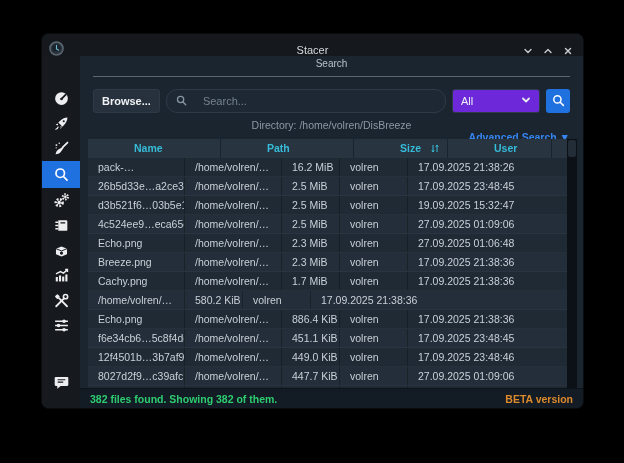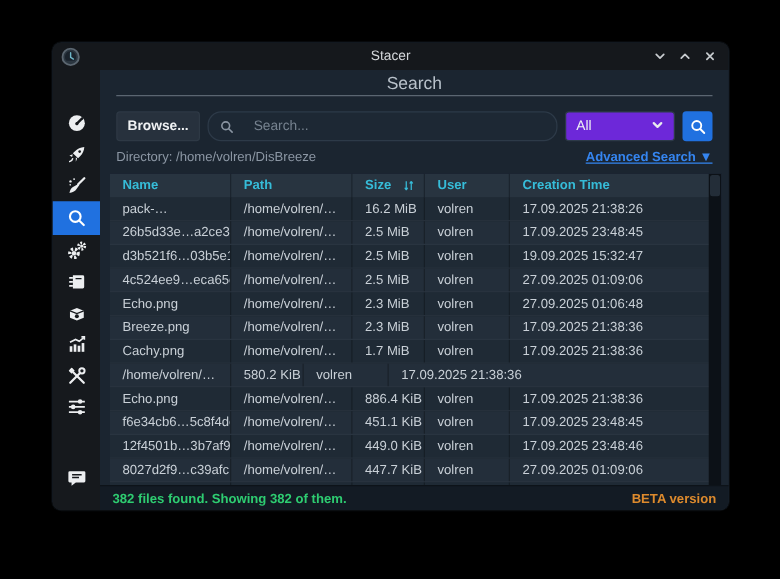--- a/index.html
+++ b/index.html
@@ -8,72 +8,72 @@
   .canvas { position:relative; width:624px; height:463px; background:#000; overflow:hidden; }
 
   .window {
     position:absolute; left:42px; top:34px; width:541px; height:374px;
     background:#1b2530; border-radius:7px; overflow:hidden;
     box-shadow:0 0 0 1px #0a0d10, 0 6px 18px rgba(0,0,0,.6);
     display:flex; flex-direction:column;
   }
 
   
-  .titlebar { position:relative; height:22px; background:#15181c; flex:0 0 22px; display:flex; align-items:center; }
+  .titlebar { position:relative; height:22px; background:#15181c; flex:0 0 22px; display:flex; align-items:flex-end; }
   .app-icon { margin-left:7px; width:15px; height:15px; }
   .titlebar-title { position:absolute; left:0; right:0; text-align:center; font-size:11px; color:#d5d8db; }
   .win-controls { margin-left:auto; display:flex; align-items:center; gap:9px; padding-right:10px; z-index:2; }
   .win-btn { width:11px; height:11px; display:flex; align-items:center; justify-content:center; cursor:default; }
   .win-btn svg { width:10px; height:10px; stroke:#c7cbcf; stroke-width:1.4; fill:none; stroke-linecap:round; stroke-linejoin:round; }
 
   
   .main { flex:1; display:flex; min-height:0; }
   .sidebar { width:38px; background:#16191d; display:flex; flex-direction:column; align-items:stretch; padding-top:30px; flex:0 0 38px; }
   .side-item { height:25px; display:flex; align-items:center; justify-content:center; cursor:pointer; }
   .side-item svg { width:17px; height:17px; }
   .side-item.active { height:27px; background:var(--accent,#2071e0); }
   .side-item.feedback { margin-top:auto; margin-bottom:13px; }
   .ic-f { fill:#eceef0; } .ic-dark { fill:#16191d; }
 
   .content { flex:1; display:flex; flex-direction:column; background:#1b2530; min-width:0; }
 
   
-  .page-title { height:17px; text-align:center; font-size:14px; color:#b8c1ca; padding-top:2px; }
+  .page-title { height:17px; text-align:center; font-size:10px; color:#b8c1ca; padding-top:2px; }
   .sep { margin:0 13px; border-bottom:1px solid #5b6671; height:0; margin-top:3px; }
 
   
   .toolbar { display:flex; align-items:center; margin:12px 13px 0 13px; gap:6px; height:24px;border-radius:10px; }
   .browse-btn { flex:0 0 auto; height:24px; padding:0 8px; background:#27313d; border:1px solid #2e3945; border-radius:3px;
     color:#f0f2f4; font-weight:bold; font-size:11px; display:flex; align-items:center; cursor:pointer; }
   .search-box { flex:1; height:24px; background:#1d2834; border:1px solid #2d3a48; border-radius:11px; display:flex; align-items:center; padding:0 9px; gap:16px; }
   .search-box svg { width:11px; height:11px; flex:0 0 auto; }
   .search-box input { flex:1; background:transparent; border:none; outline:none; color:#cfd6dd; font-size:11px; font-family:"Liberation Sans",sans-serif; }
   .search-box input::placeholder { color:#76828f; }
   .filter-select { flex:0 0 88px; height:24px; background:#6d28d9; border:1px solid #2d3a48; border-radius:3px;
     display:flex; align-items:center; padding:0 8px; color:#eef1f3; font-size:11px; cursor:pointer;justify-content:flex-end; }
   .filter-select .chev { margin-left:auto; }
   .filter-select svg { width:10px; height:10px; stroke:#e8ebee; stroke-width:1.8; fill:none; stroke-linecap:round; stroke-linejoin:round; }
   .go-btn { flex:0 0 24px; height:24px; background:var(--accent,#2071e0); border-radius:3px; display:flex; align-items:center; justify-content:center; cursor:pointer; }
   .go-btn svg { width:13px; height:13px; }
 
   
-  .dir-row { display:flex; align-items:center; margin:6px 13px 0 13px; height:15px; }
+  .dir-row { display:flex; align-items:center; margin:6px 13px 0 13px; height:15px;flex-direction:column; }
   .dir-label { font-size:10.5px; color:#8c97a4; }
   .adv-link { margin-left:auto; font-size:10.5px; font-weight:bold; color:var(--link,#3585f0); text-decoration:underline; cursor:pointer; }
 
   
   .table-wrap { position:relative; margin:5px 6px 0 8px; height:256px; overflow:hidden; background:#1d2732; }
   .trow { display:flex; height:19px; align-items:stretch; }
   .trow .c { display:flex; align-items:center; padding-left:10px; font-size:10.5px; color:#c9d0d7;
     border-right:1px solid rgba(0,0,0,.28); overflow:hidden; white-space:nowrap; }
   .trow .c:last-child { border-right:none; }
   .c0 { width:97px; flex:0 0 97px; } .c1 { width:97px; flex:0 0 97px; } .c2 { width:58px; flex:0 0 58px; }
   .c3 { width:68px; flex:0 0 68px; } .c4 { flex:1; }
   .thead { background:#283440; }
-  .thead .c { color:var(--cyan,#36bcd8); font-size:10.5px; font-weight:bold; cursor:pointer; border-right:1px solid #1b242e; }
+  .thead .c { color:var(--cyan,#36bcd8); font-size:10.5px; font-weight:bold; cursor:pointer; border-right:1px solid #1b242e;margin-left:36px; }
   .thead .c2 { justify-content:space-between; padding-right:8px; }
   .sort-ind svg { width:8px; height:9px; display:block; }
   .tbody .trow { background:#1f2a35; border-bottom:1px solid rgba(255,255,255,.03); cursor:default; }
   .tbody .trow.alt { background:#232e3a; }
 
   .scrollbar { position:absolute; top:0; right:0; width:10px; height:100%; background:#0c1117; }
   .scroll-thumb { position:absolute; top:1px; left:1px; width:8px; height:17px; background:#232d38; border-radius:2px; cursor:pointer; }
 
   
   .footer { margin-top:auto; height:20px; background:#131b24; border-top:1px solid #0d1319; display:flex; align-items:center; padding:0 10px; }

